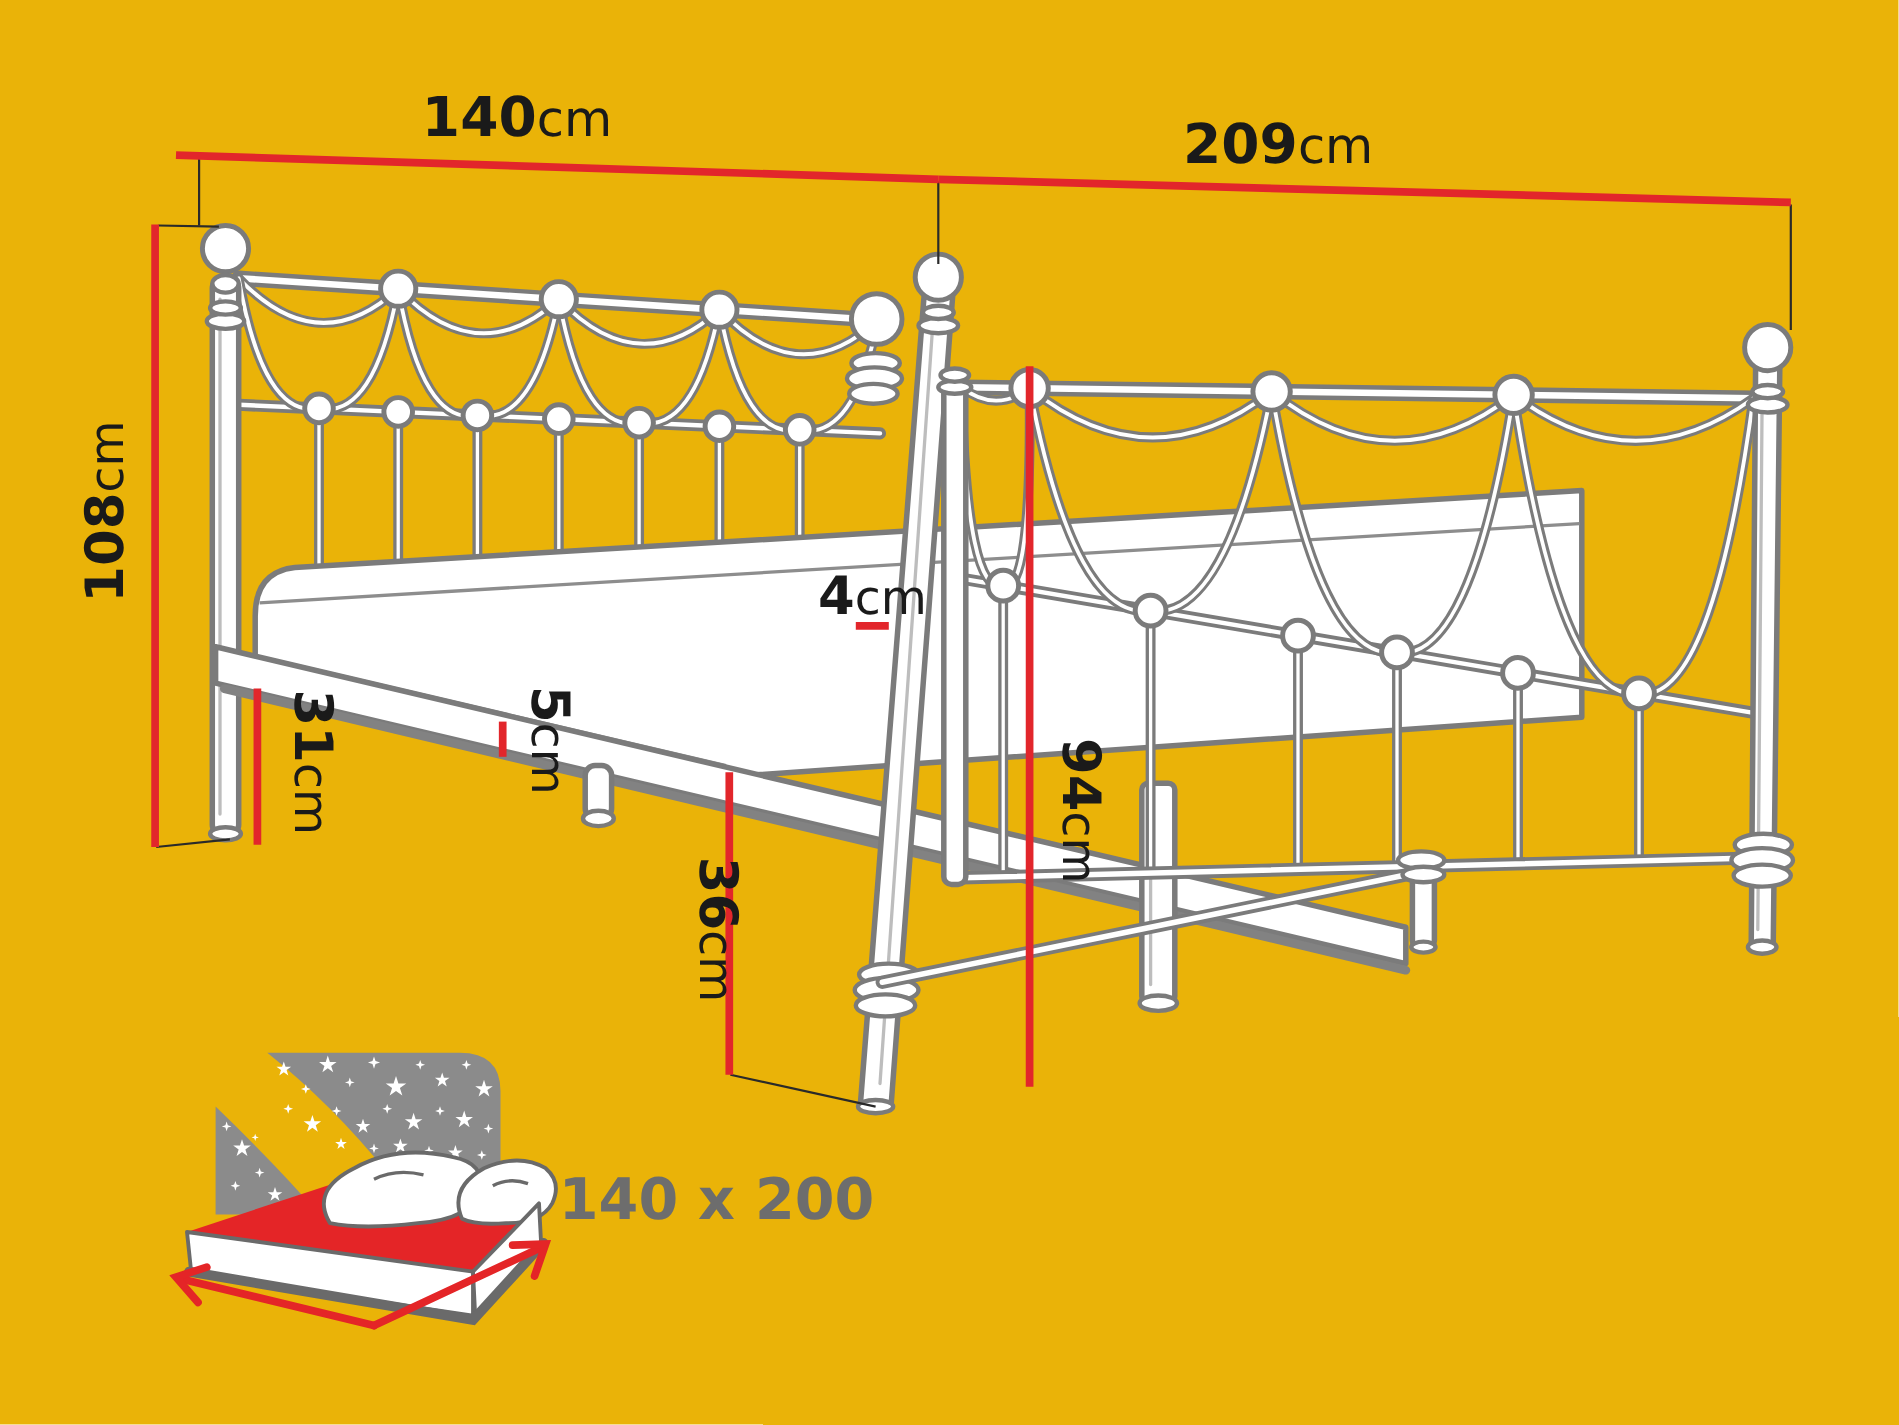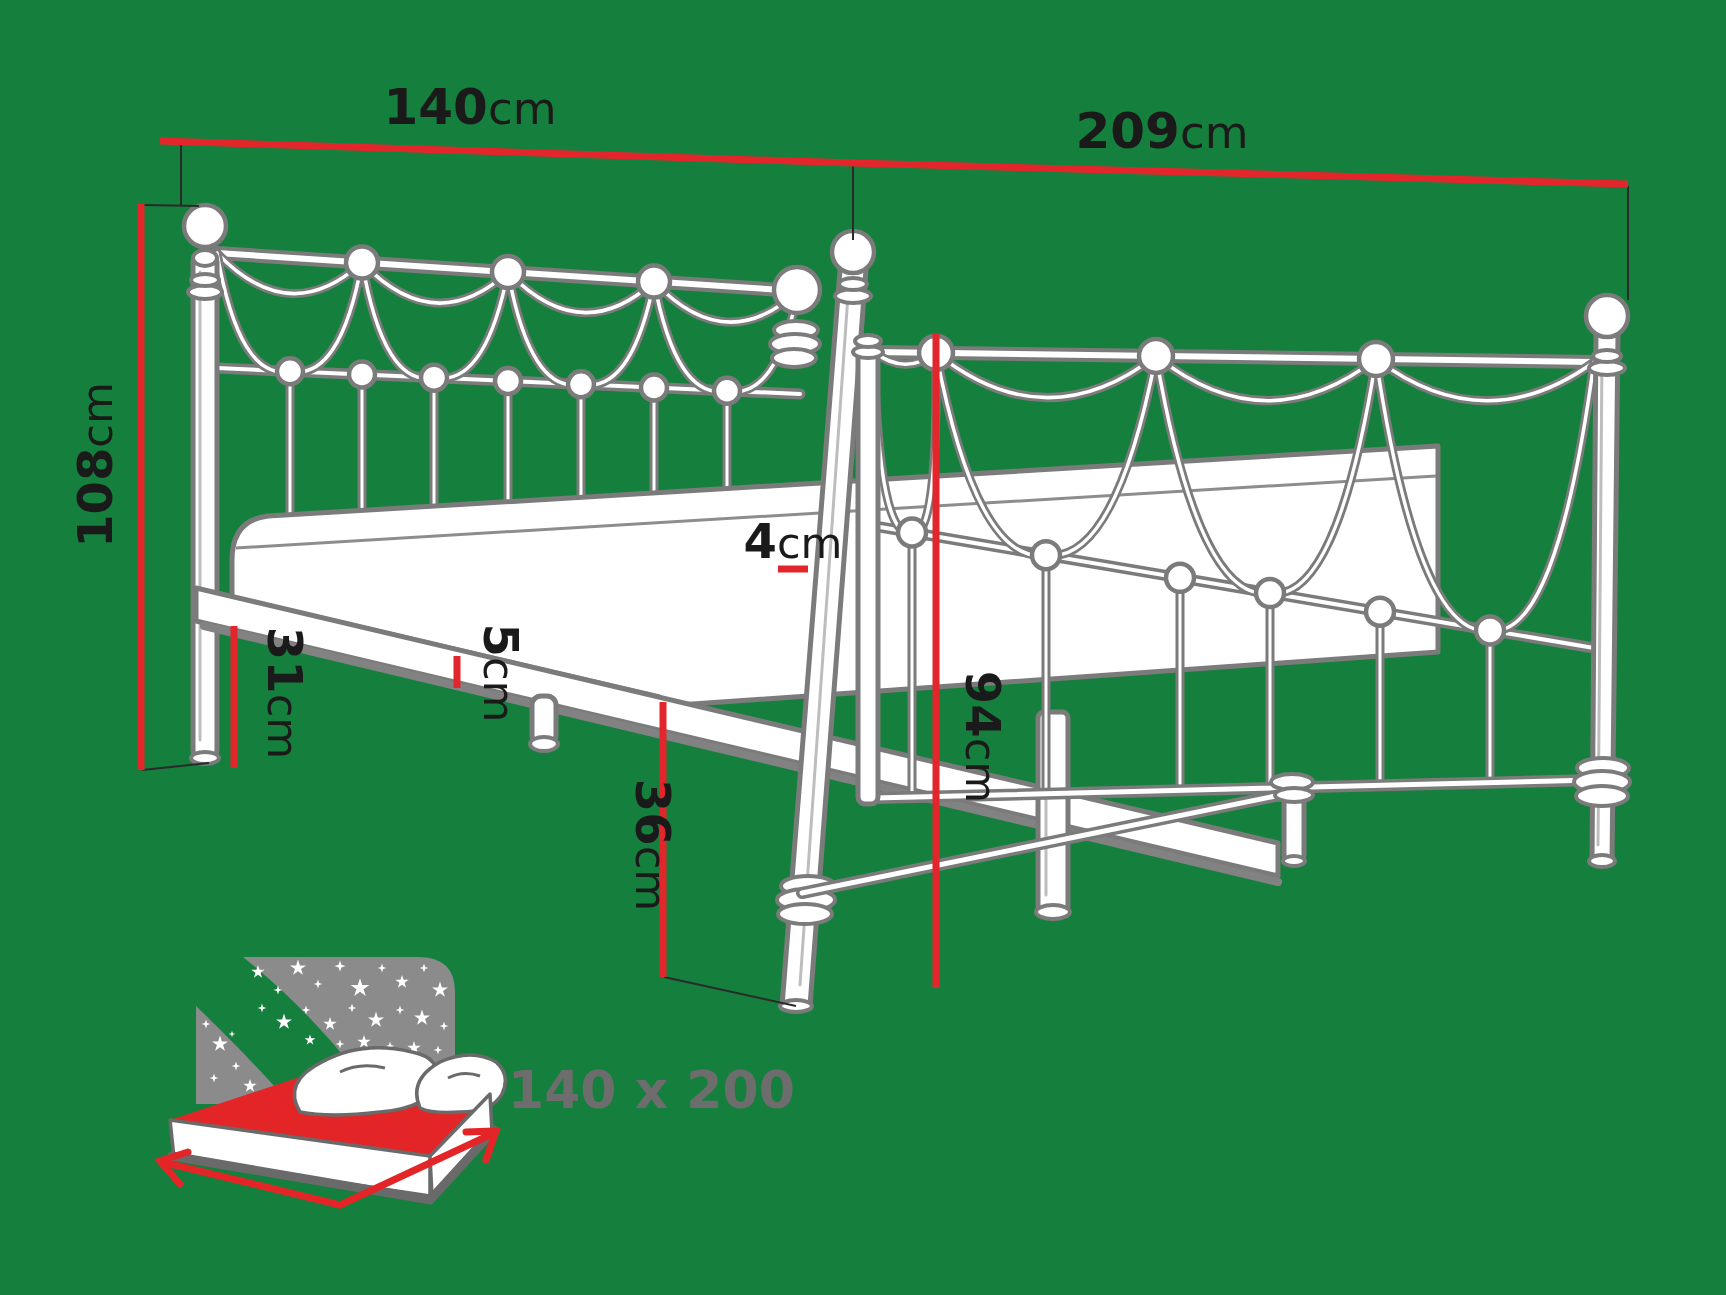--- a/index.html
+++ b/index.html
@@ -1,16 +1,16 @@
 <!DOCTYPE html>
 <html><head>
 <meta charset="utf-8">
 <style>
   html,body{margin:0;padding:0;background:#ffffff;}
-  .stage{position:relative;width:1726px;height:1295px;background:#15803d;overflow:hidden;}
+  .stage{position:relative;width:1726px;height:1295px;background:#eab308;overflow:hidden;}
   svg{display:block;}
   
   .to{stroke:#7b7b7b;fill:none;stroke-linecap:round;}
   .ti{stroke:#ffffff;fill:none;stroke-linecap:round;}
   .post{fill:#ffffff;stroke:#7b7b7b;stroke-width:5;}
   .ball{fill:#ffffff;stroke:#7b7b7b;stroke-width:4.5;}
   .collar{fill:#ffffff;stroke:#7b7b7b;stroke-width:4;}
   .hl{stroke:#bdbdbd;stroke-width:3;fill:none;stroke-linecap:round;}
   .mattress{fill:#ffffff;stroke:#7b7b7b;stroke-width:5;stroke-linejoin:round;}
   .seam{stroke:#8d8d8d;stroke-width:3;fill:none;}

